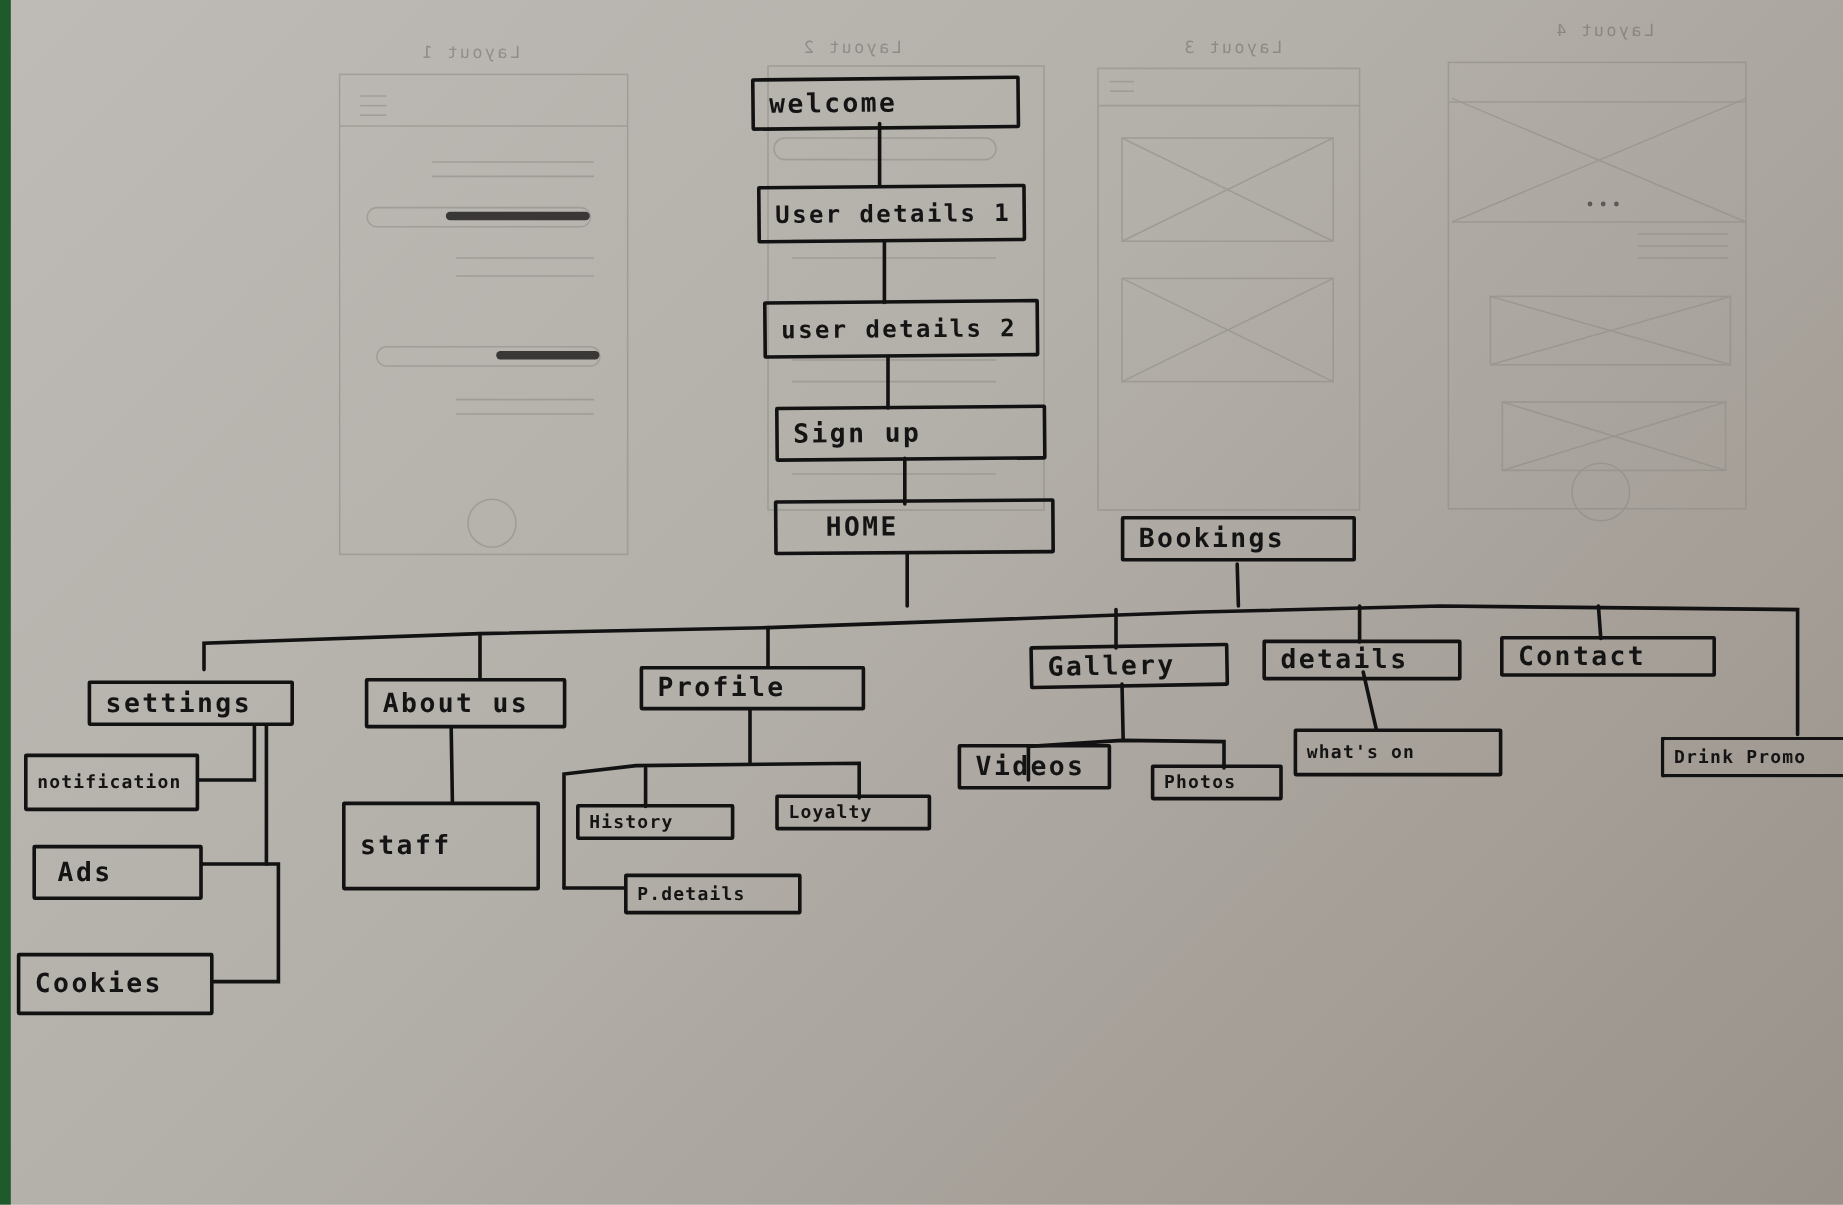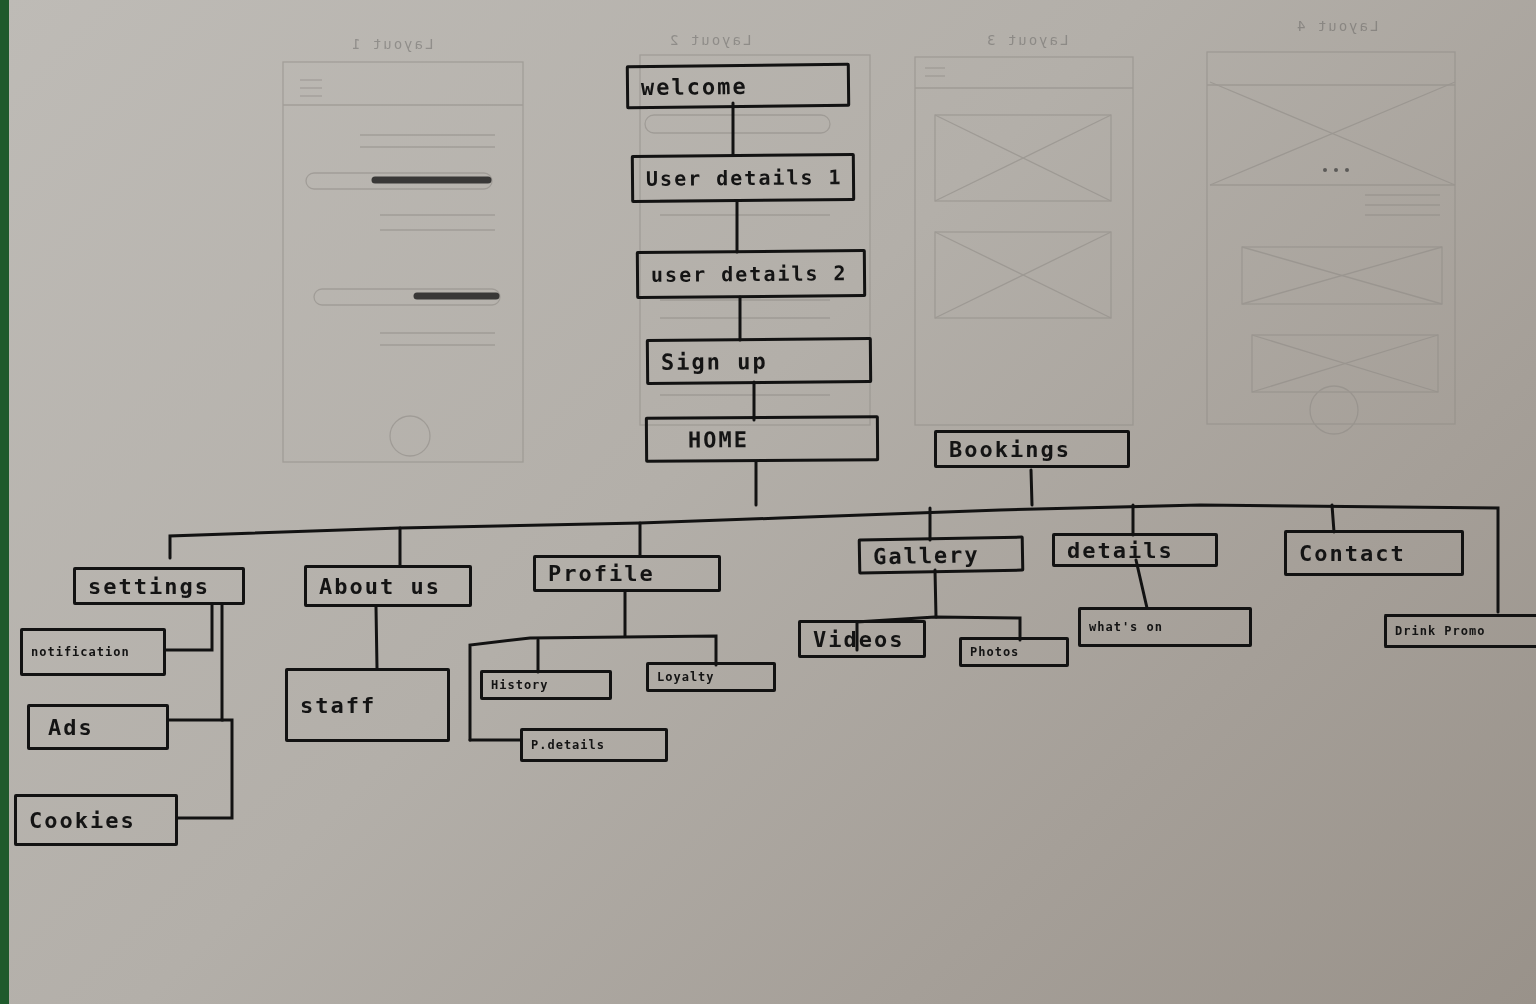--- a/index.html
+++ b/index.html
@@ -12,21 +12,21 @@
   #sketch-layer, #lines-layer { position: absolute; left: 0; top: 0; width: 1536px; height: 1004px; }
   .box {
     position: absolute; box-sizing: border-box;
     border: 3px solid #121212; border-radius: 2px;
     display: flex; align-items: center; justify-content: flex-start;
     padding-left: 12px;
     font-family: "DejaVu Sans Mono", monospace; font-weight: bold;
     color: #141414; font-size: 22px; letter-spacing: 2px;
     white-space: nowrap; overflow: hidden;
   }
-  .box.sm { font-size: 12px; letter-spacing: 1px; padding-left: 8px; }
+  .box.sm { font-size: 15px; letter-spacing: 1px; padding-left: 8px; }
   .wf-label {
     position: absolute; font-family: "DejaVu Sans Mono", monospace;
     font-size: 14px; color: rgba(70,70,70,0.35); letter-spacing: 2px;
     transform: scaleX(-1);
   }
 </style>
 </head>
 <body>
 
 <div id="paper-edge"></div>
@@ -163,14 +163,14 @@
 <div class="box sm" style="left:646px;top:662px;width:130px;height:30px;">Loyalty</div>
 <div class="box sm" style="left:520px;top:728px;width:148px;height:34px;">P.details</div>
 
 <div class="box" style="left:858px;top:537px;width:166px;height:36px;transform:rotate(-1deg);">Gallery</div>
 <div class="box" style="left:798px;top:620px;width:128px;height:38px;">Videos</div>
 <div class="box sm" style="left:959px;top:637px;width:110px;height:30px;">Photos</div>
 
 <div class="box" style="left:1052px;top:533px;width:166px;height:34px;">details</div>
 <div class="box sm" style="left:1078px;top:607px;width:174px;height:40px;">what's on</div>
 
-<div class="box" style="left:1284px;top:530px;width:180px;height:46px;">Contact</div>
+<div class="box" style="left:1250px;top:530px;width:180px;height:34px;">Contact</div>
 <div class="box sm" style="left:1384px;top:614px;width:170px;height:34px;border-right:none;">Drink Promo</div>
 
 </body></html>

